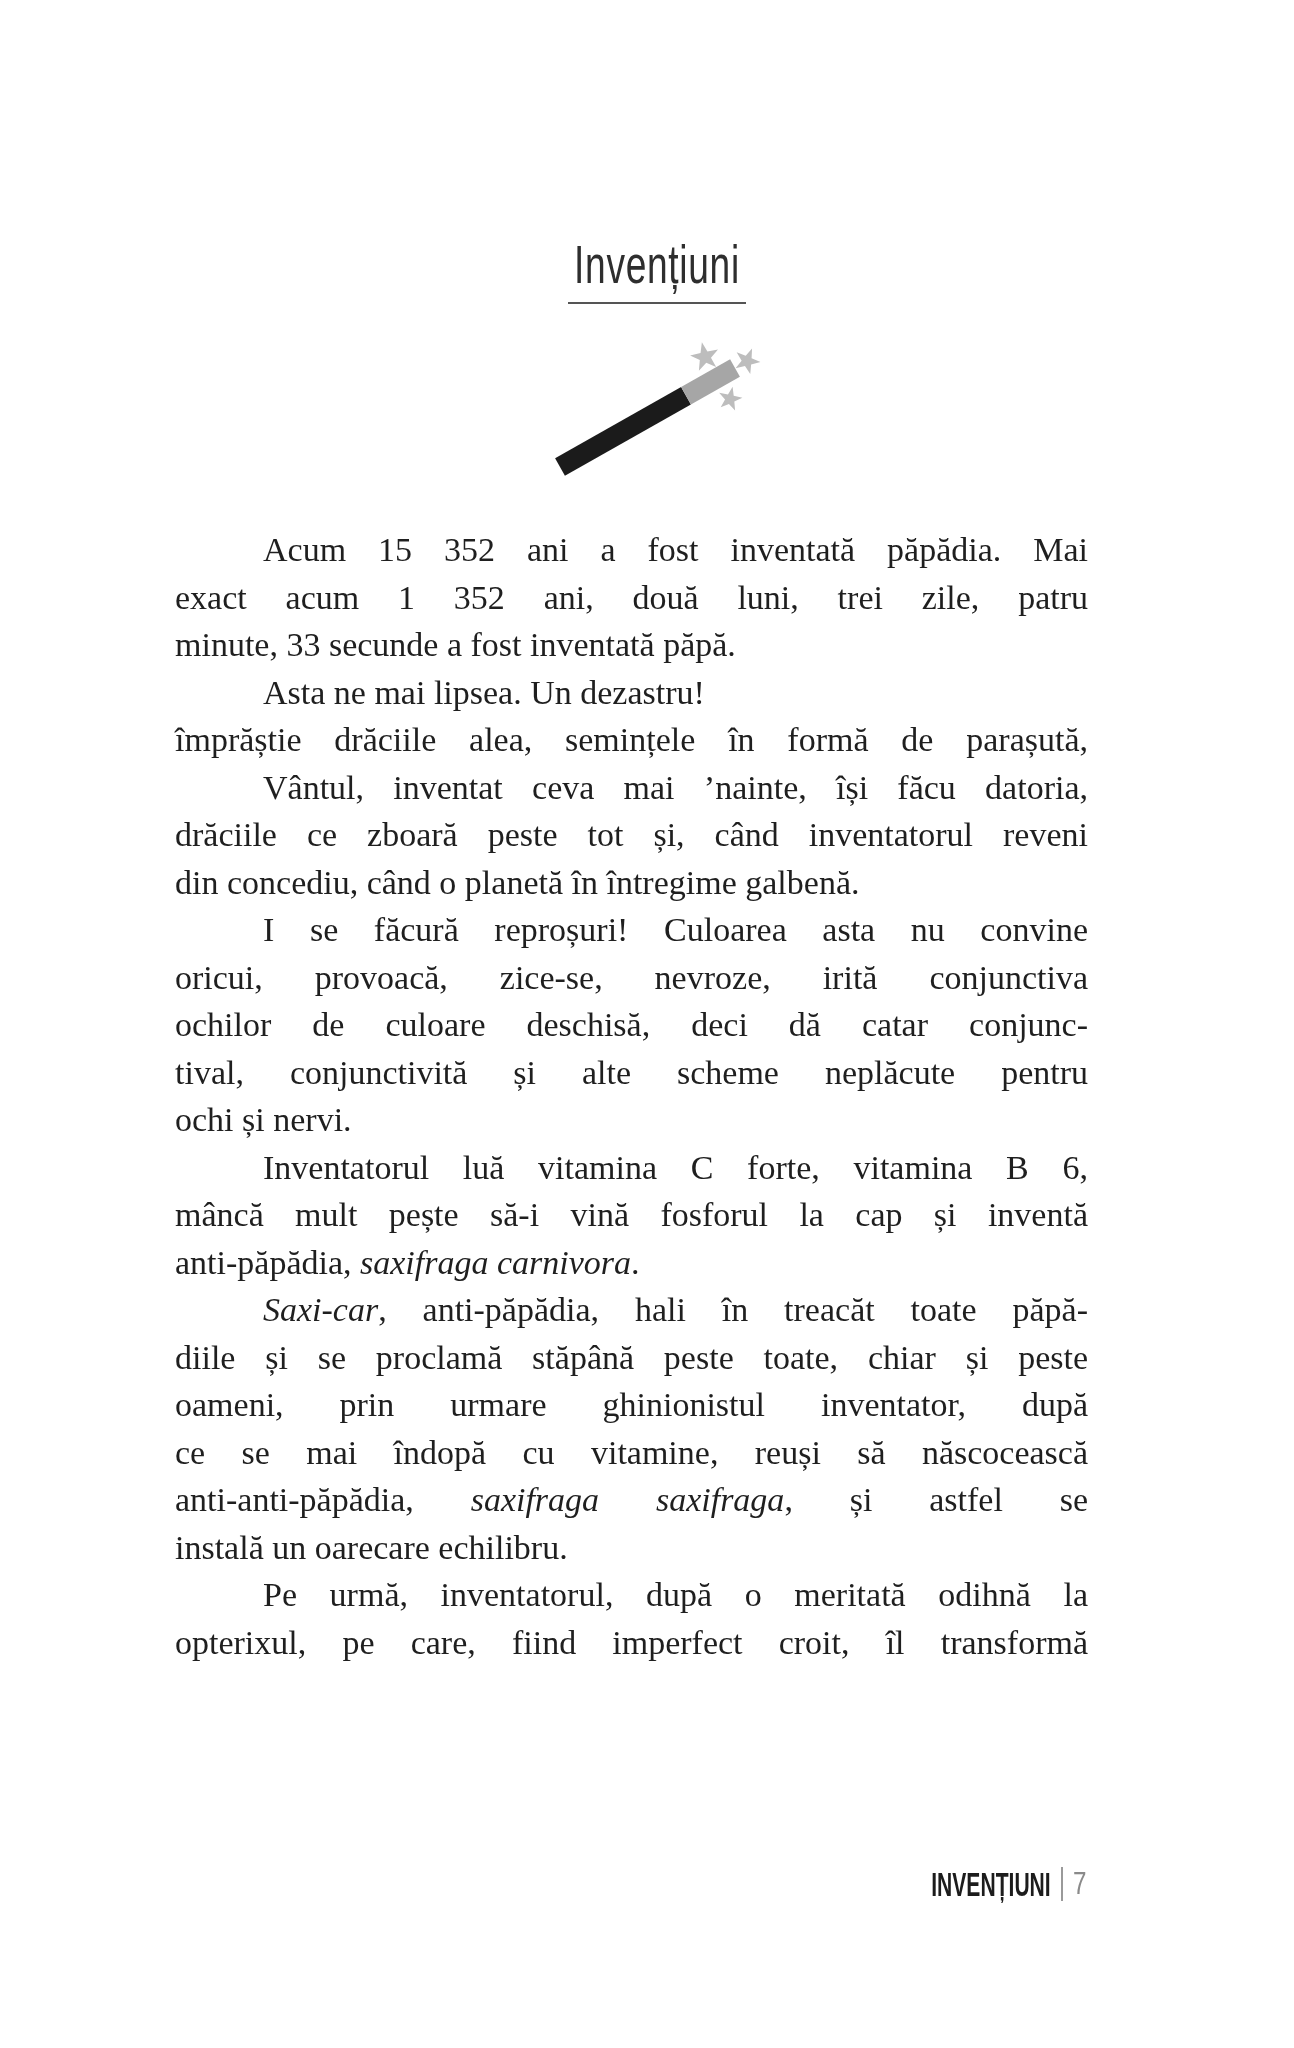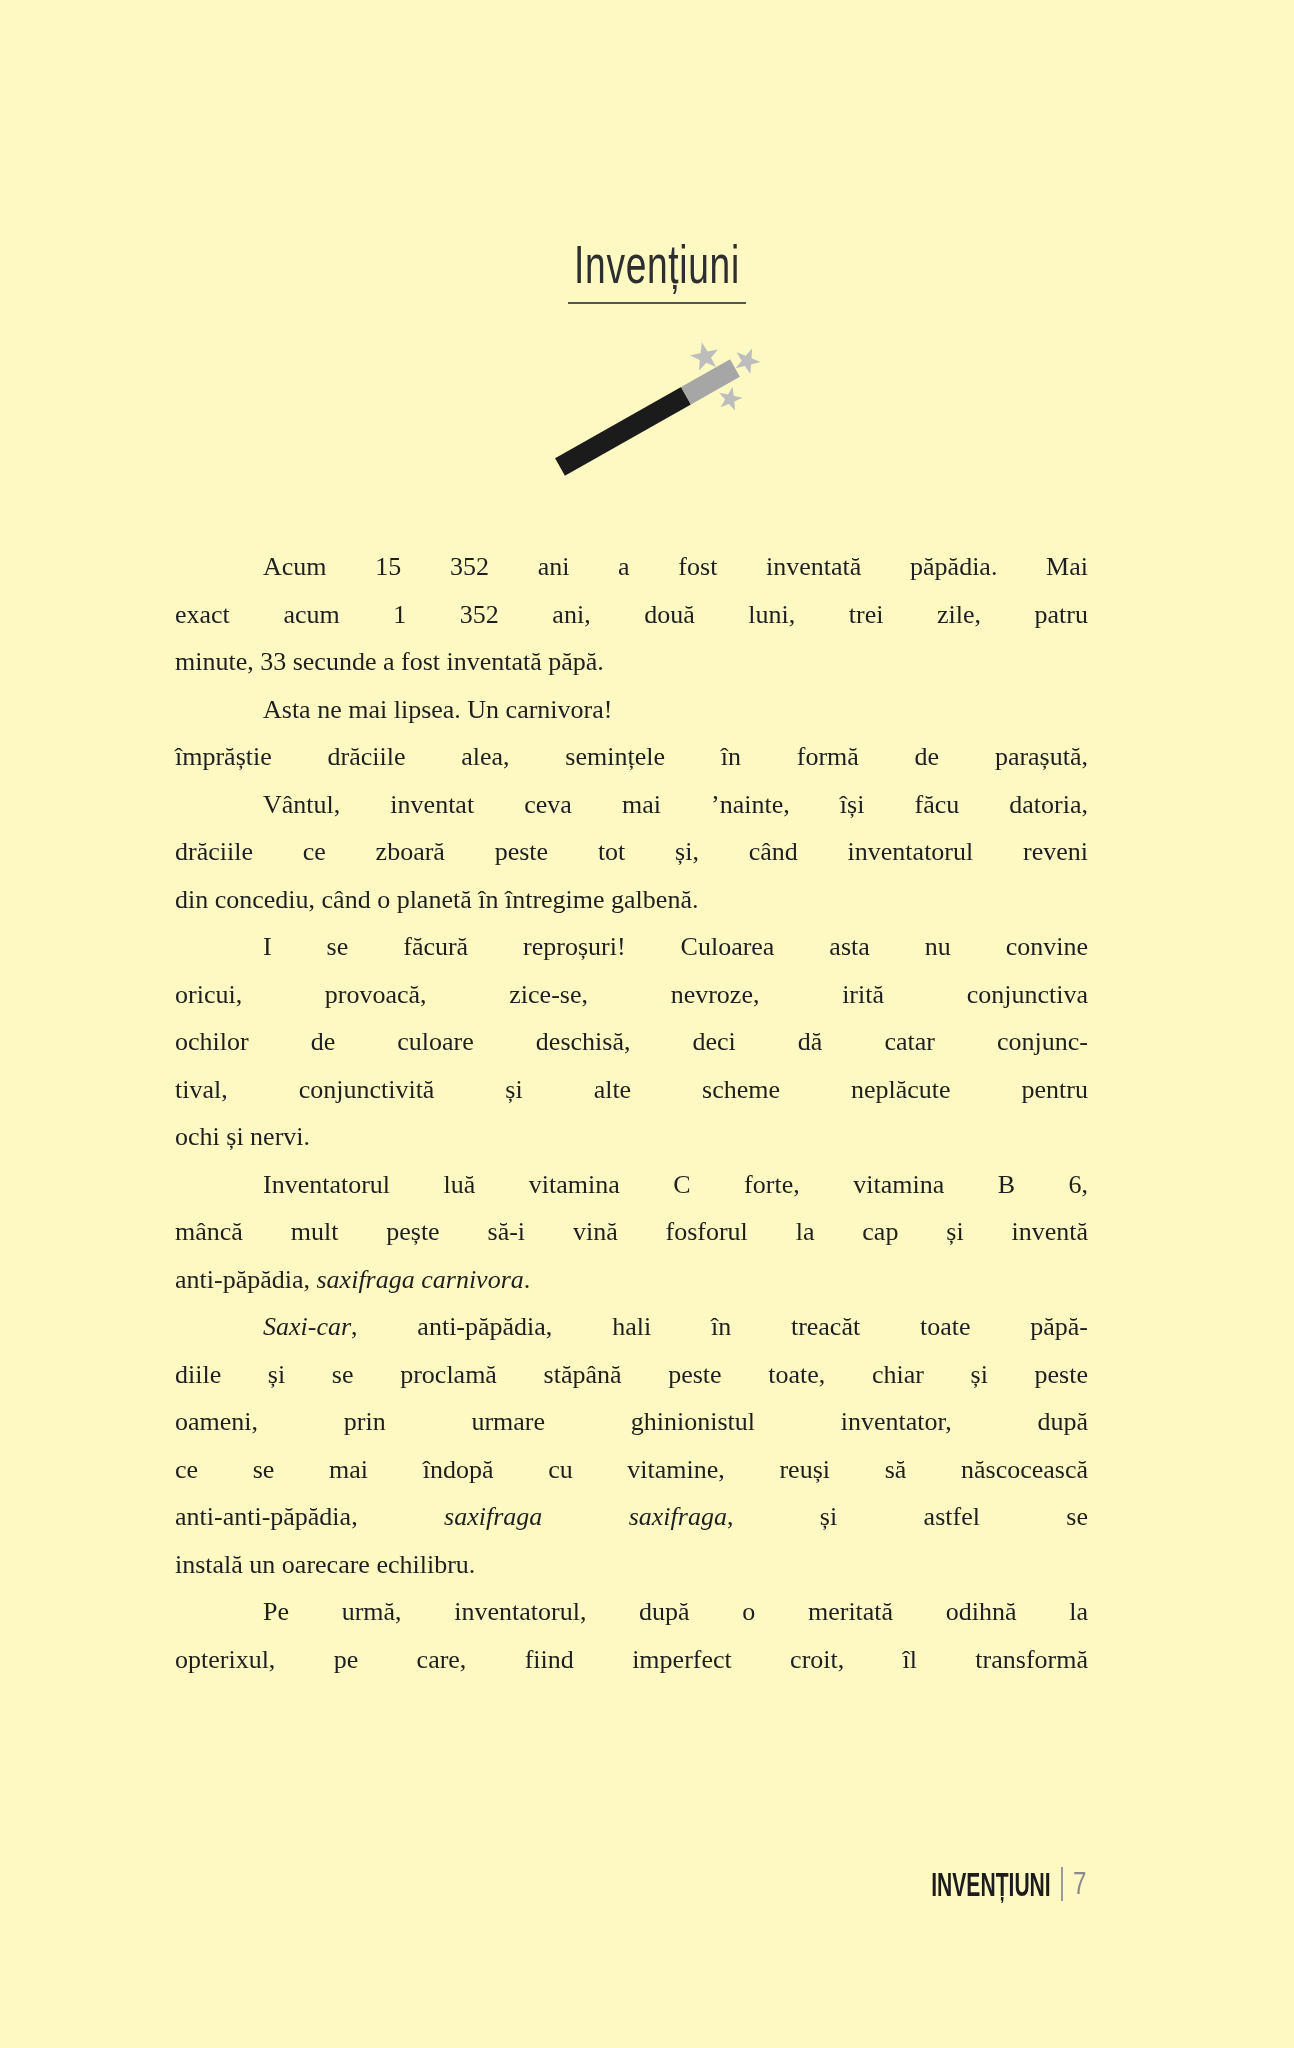--- a/index.html
+++ b/index.html
@@ -1,39 +1,39 @@
 <!DOCTYPE html>
 <html style="--text: #1f1f1f; --title: #2e2e2e; --rule: #555555; --wand-black: #1b1b1b; --wand-gray: #a6a6a6; --star: #bdbdbd; --footer-text: #1c1c1c; --footer-muted: #8a8a8a; --separator: #9a9a9a;"><head>
 <meta charset="utf-8">
 <style>
   html,body{margin:0;padding:0;background:#e9e9e9;}
   .page{
-    position:relative;width:1294px;height:2048px;background:#fef9c3;
+    position:relative;width:1294px;height:2048px;background:#ffffff;
     overflow:hidden;font-family:"Liberation Serif", serif;margin:0 auto;
   }
   
   .chapter-header{position:absolute;top:238px;left:10px;width:100%;text-align:center;}
   .chapter-title{
     margin:0;font-family:"Liberation Sans", sans-serif;font-weight:300;
     font-size:53px;line-height:53px;letter-spacing:1px;
     color:var(--title,#2e2e2e);transform:scaleX(0.70);
   }
   .title-rule{
     position:absolute;top:302px;left:50%;transform:translateX(-50%);
     margin-left:10px;width:178px;height:2px;background:var(--rule,#555555);
   }
   
   .wand{position:absolute;left:540px;top:335px;width:230px;height:155px;}
   .wand-black{fill:var(--wand-black,#1b1b1b);}
   .wand-gray{fill:var(--wand-gray,#a6a6a6);}
   .star{fill:var(--star,#bdbdbd);}
   
   .body-text{
-    position:absolute;left:175px;top:543px;width:913px;
-    font-size:26px;line-height:47.5px;color:var(--text,#1f1f1f);
+    position:absolute;left:175px;top:526px;width:913px;
+    font-size:34px;line-height:47.5px;color:var(--text,#1f1f1f);
   }
   .line{white-space:nowrap;text-align:justify;text-align-last:left;}
   .line.j{text-align-last:justify;}
   .line.ind{padding-left:88px;}
   .line em{}
   
   .running-footer{
     position:absolute;top:1862px;right:204px;height:44px;
     display:flex;align-items:center;gap:10px;
   }
@@ -71,21 +71,21 @@
       </g>
       <polygon class="wand-black" points="24.9,140.7 150.9,69.4 141.1,52.0 15.1,123.3"></polygon>
       <polygon class="wand-gray" points="150.9,69.4 199.9,41.7 190.1,24.3 141.1,52.0"></polygon>
     </svg>
   </div>
 
   <main class="body-text" id="body-text">
       <div class="line ind j"><span>Acum 15 352 ani a fost inventată păpădia. Mai</span></div>
       <div class="line j"><span>exact acum 1 352 ani, două luni, trei zile, patru</span></div>
       <div class="line"><span>minute, 33 secunde a fost inventată păpă.</span></div>
-      <div class="line ind"><span>Asta ne mai lipsea. Un carnivora!</span></div>
+      <div class="line ind"><span>Asta ne mai lipsea. Un dezastru!</span></div>
       <div class="line j"><span>împrăștie drăciile alea, semințele în formă de parașută,</span></div>
       <div class="line ind j"><span>Vântul, inventat ceva mai ’nainte, își făcu datoria,</span></div>
       <div class="line j"><span>drăciile ce zboară peste tot și, când inventatorul reveni</span></div>
       <div class="line"><span>din concediu, când o planetă în întregime galbenă.</span></div>
       <div class="line ind j"><span>I se făcură reproșuri! Culoarea asta nu convine</span></div>
       <div class="line j"><span>oricui, provoacă, zice-se, nevroze, irită conjunctiva</span></div>
       <div class="line j"><span>ochilor de culoare deschisă, deci dă catar conjunc-</span></div>
       <div class="line j"><span>tival, conjunctivită și alte scheme neplăcute pentru</span></div>
       <div class="line"><span>ochi și nervi.</span></div>
       <div class="line ind j"><span>Inventatorul luă vitamina C forte, vitamina B 6,</span></div>

